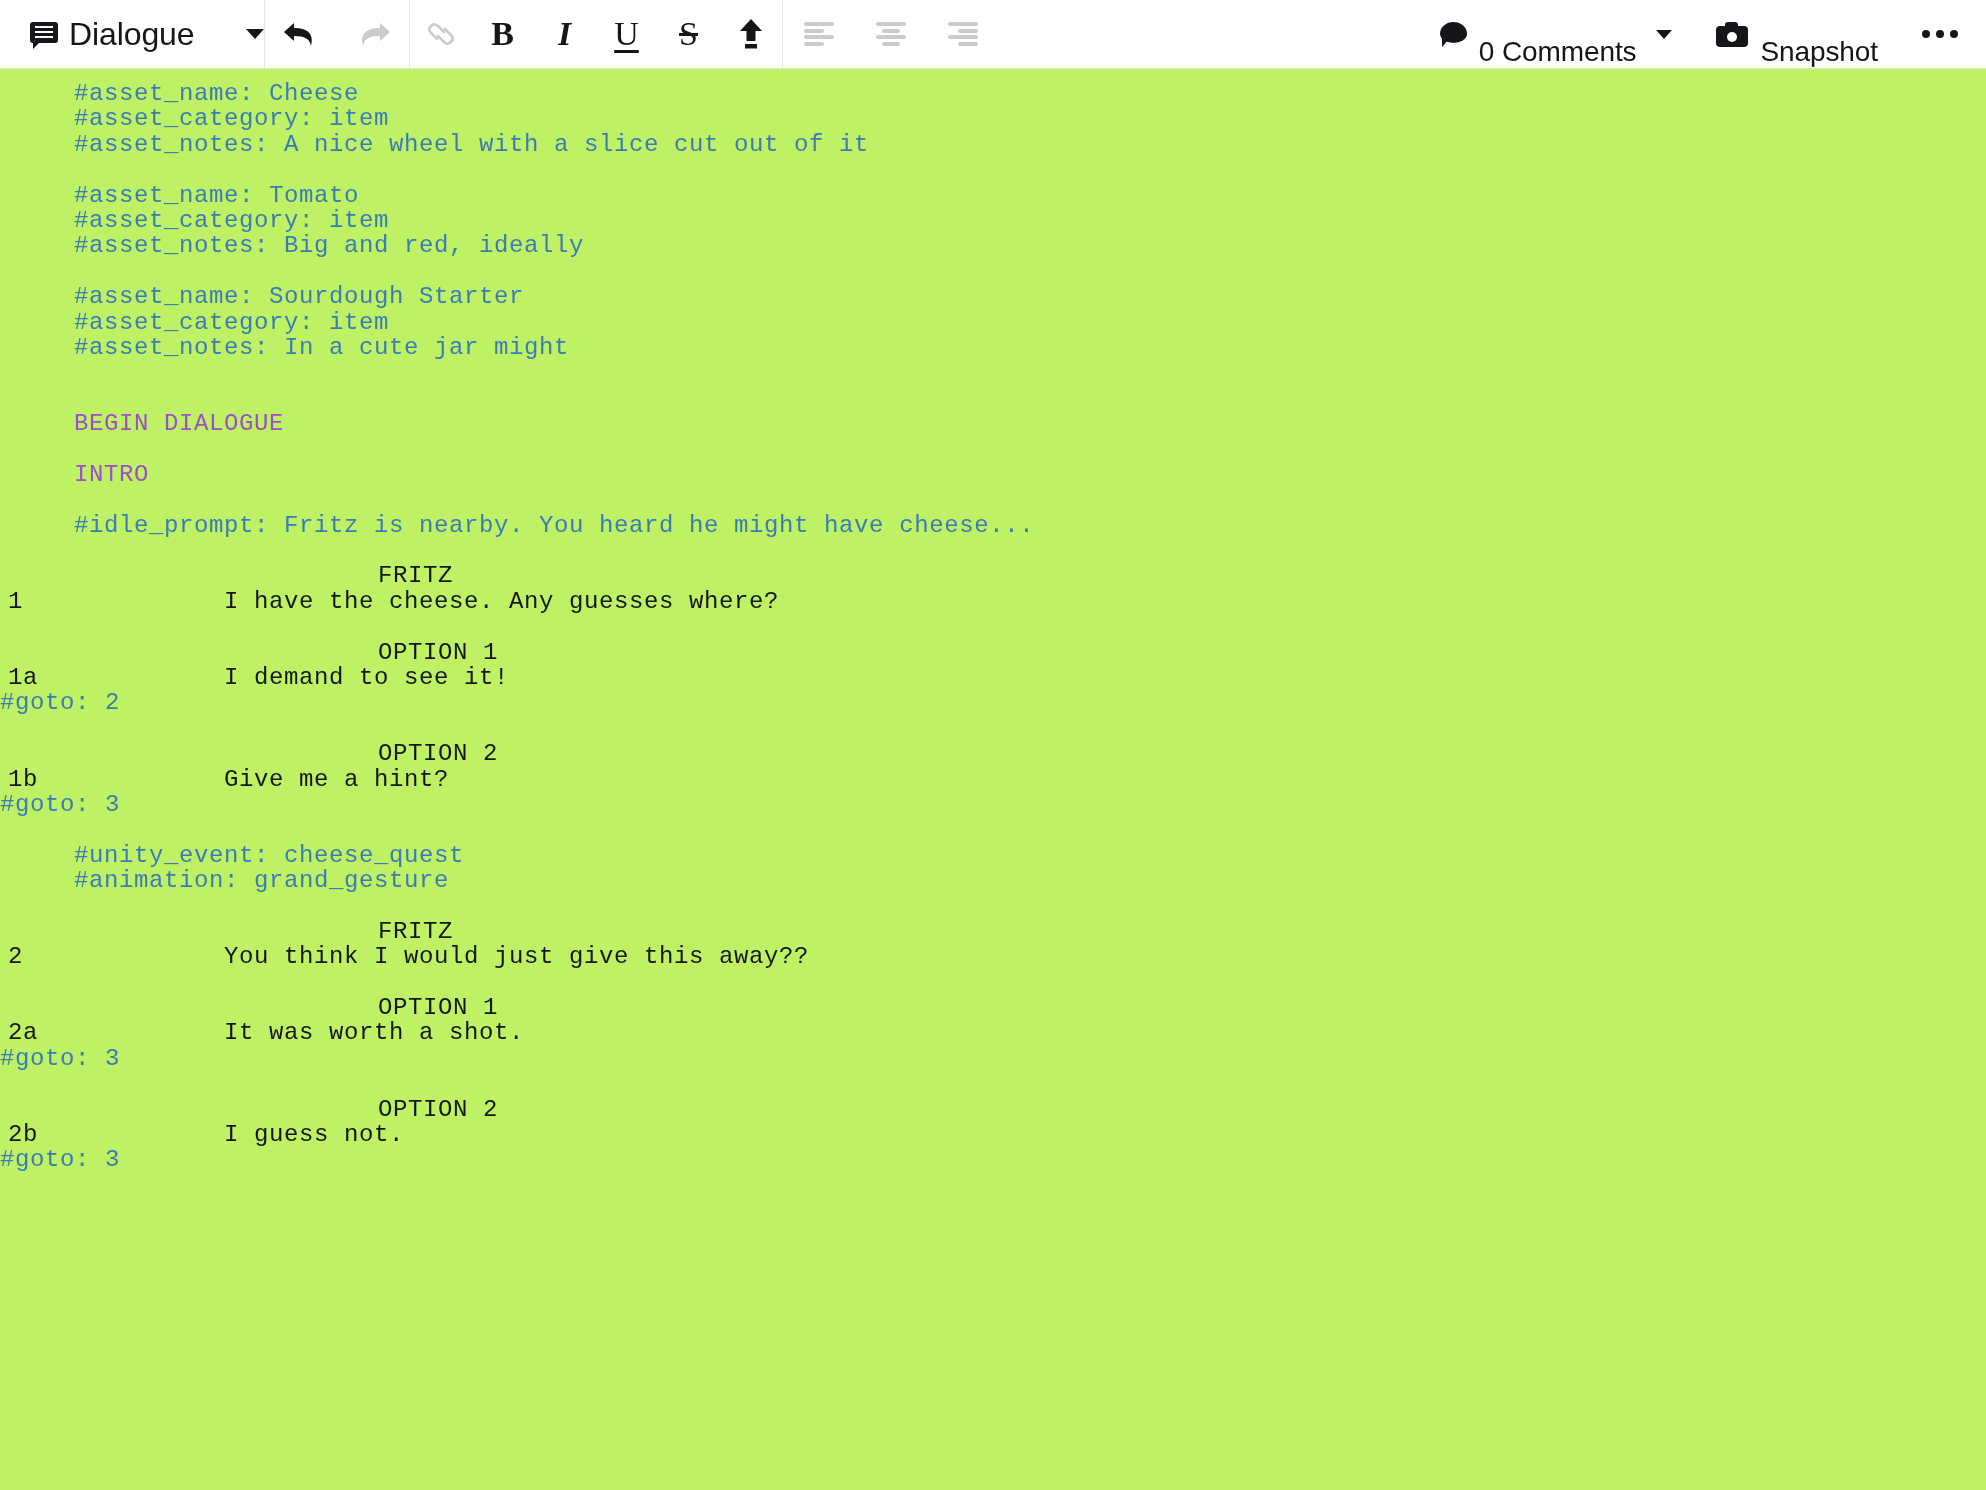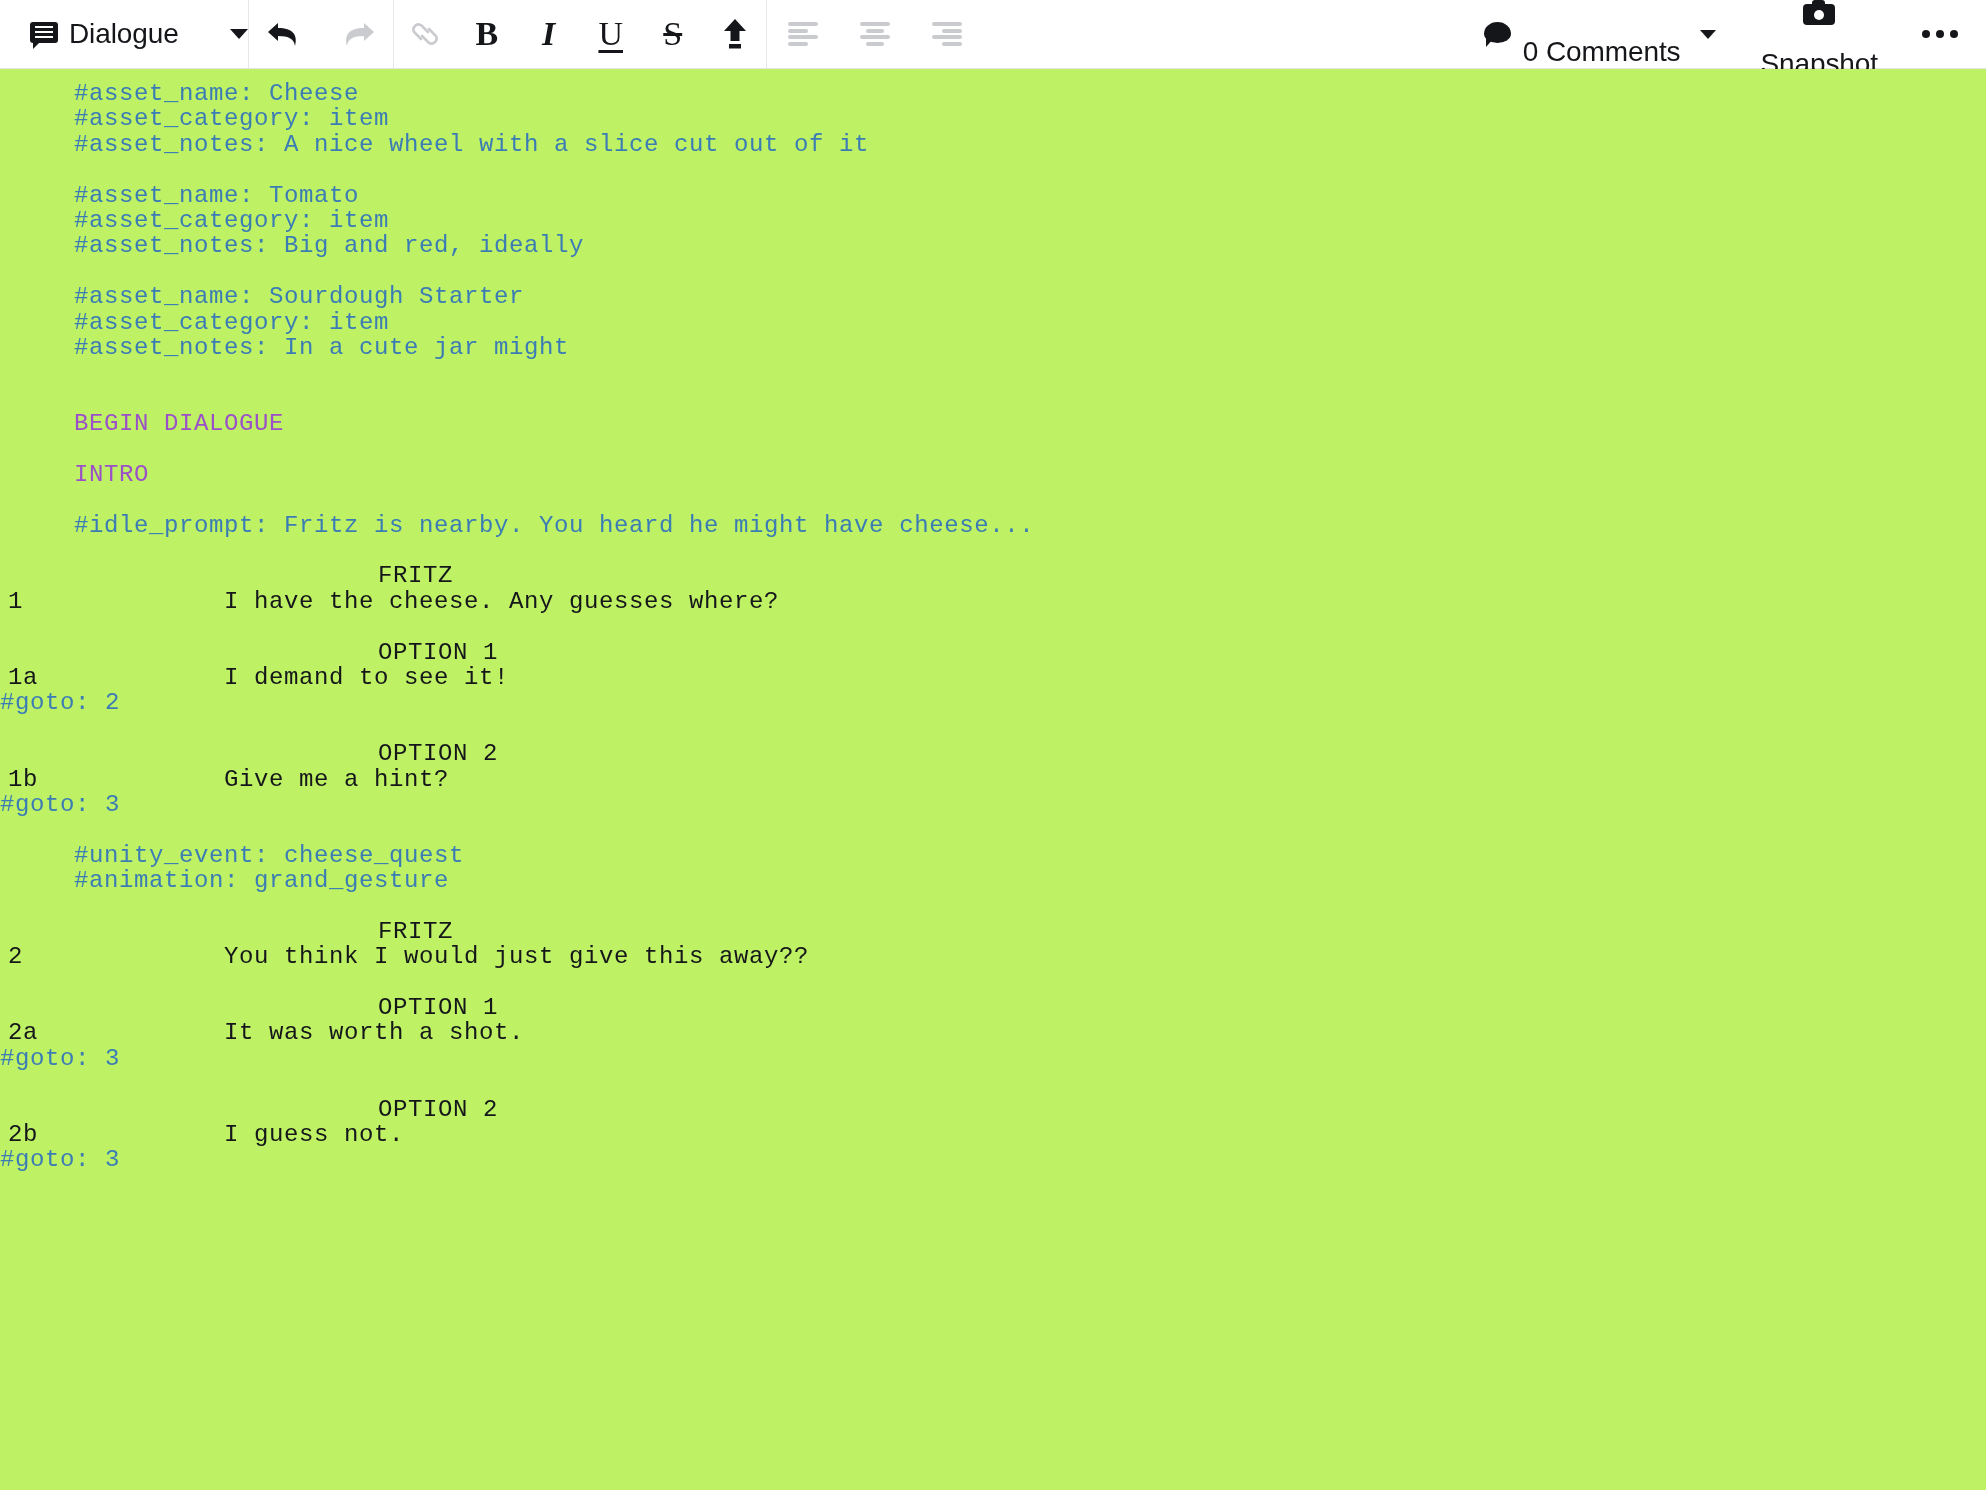--- a/index.html
+++ b/index.html
@@ -40,21 +40,21 @@
   
   #doctype-select {
     display: flex;
     align-items: center;
     height: 69px;
     padding: 0 0 0 30px;
     cursor: pointer;
     gap: 11px;
   }
   #doctype-select .dt-label {
-    font-size: 28px;
+    font-size: 32px;
     color: #15161a;
     letter-spacing: -0.1px;
   }
   .chat-glyph {
     width: 28px;
     height: 24px;
     position: relative;
     display: inline-block;
   }
   .chat-glyph .bub {
@@ -153,21 +153,21 @@
     gap: 12px;
   }
   #comments-btn .lbl, #snapshot-btn .lbl {
     font-size: 28px;
     color: #15161a;
     letter-spacing: -0.1px;
     margin-top: 36px;
   }
   #comments-btn .caret-down { margin-left: 8px; border-top-width: 9px;
     border-left-width: 8px; border-right-width: 8px; }
-  #snapshot-btn { margin-left: 44px; flex-direction: column; }
+  #snapshot-btn { margin-left: 44px; }
 
   .bubble-glyph {
     width: 27px; height: 24px; position: relative;
   }
   .bubble-glyph .b {
     position: absolute; left: 0; top: 0;
     width: 27px; height: 21px;
     background: #15161a;
     border-radius: 50% 50% 50% 50% / 55% 55% 45% 45%;
   }

